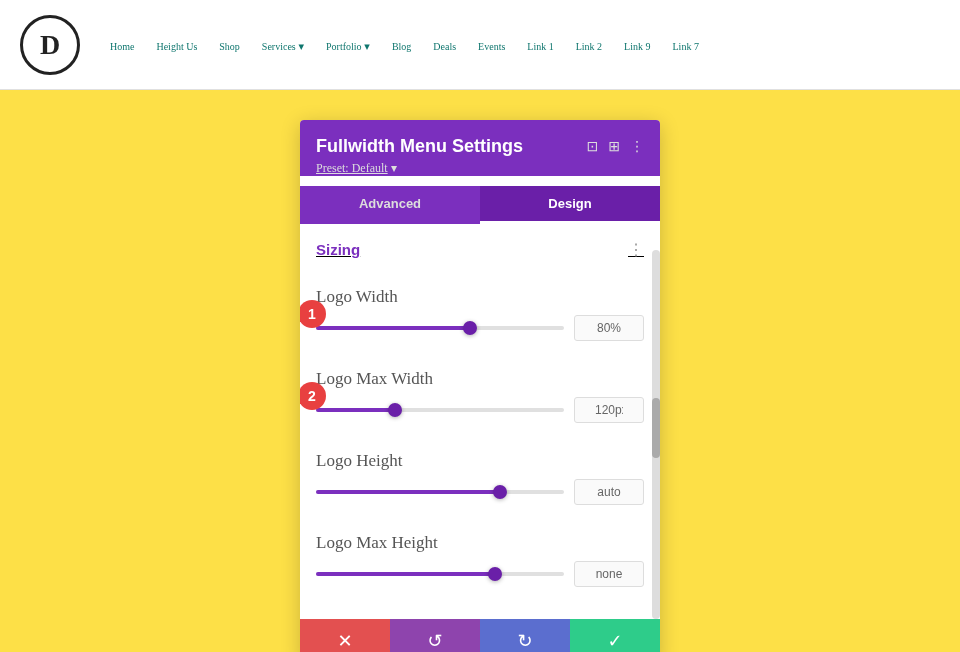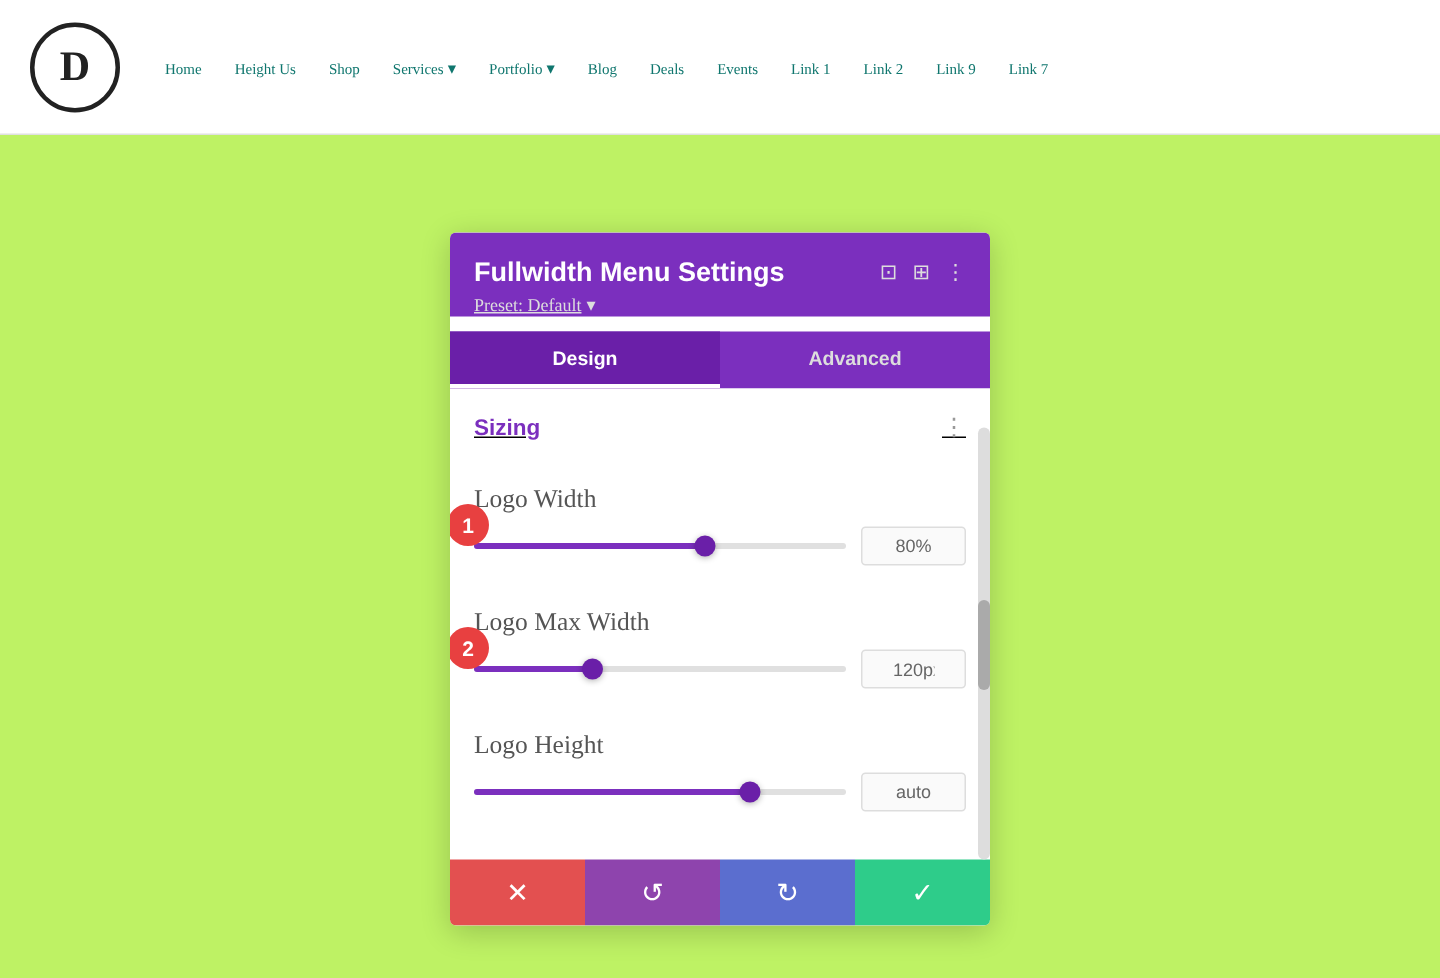--- a/index.html
+++ b/index.html
@@ -40,25 +40,25 @@
       font-size: 10px;
       font-family: 'Georgia', serif;
     }
     .nav-links .has-arrow::after {
       content: ' ▾';
       font-size: 11px;
     }
 
     
     .main-area {
-      background: #bef264;
+      background: #fde047;
       height: calc(652px - 90px);
       display: flex;
       justify-content: center;
-      align-items: center;
+      align-items: flex-start;
       padding-top: 20px;
       position: relative;
     }
 
     
     .settings-panel {
       width: 360px;
       background: #fff;
       border-radius: 4px;
       overflow: hidden;
@@ -312,22 +312,22 @@
             <span class="panel-icon">⊞</span>
             <span class="panel-icon">⋮</span>
           </div>
         </div>
         <div class="preset-label">
           <span>Preset: Default</span> ▾
         </div>
       </div>
 
       <div class="panel-tabs" id="panel-tabs">
+          <div class="panel-tab">Advanced</div>
           <div class="panel-tab active">Design</div>
-          <div class="panel-tab">Advanced</div>
         </div>
 
       <div class="panel-body">
         <div class="section-header">
           <span class="section-title">Sizing</span>
           <span class="section-menu">⋮</span>
         </div>
 
         <div id="sliders-container">
             <div class="slider-group-wrapper">
@@ -364,20 +364,33 @@
                 <div class="slider-row">
                   <div class="slider-container">
                     <div class="slider-track"></div>
                     <div class="slider-fill" style="width: 74%;"></div>
                     <div class="slider-thumb" style="left: 74%;"></div>
                   </div>
                   <input type="text" class="slider-input" value="auto" style="">
                 </div>
               </div>
             </div>
+            <div class="slider-group-wrapper">
+              <div class="slider-group">
+                <div class="slider-label">Logo Max Height</div>
+                <div class="slider-row">
+                  <div class="slider-container">
+                    <div class="slider-track"></div>
+                    <div class="slider-fill" style="width: 72%;"></div>
+                    <div class="slider-thumb" style="left: 72%;"></div>
+                  </div>
+                  <input type="text" class="slider-input" value="none" style="">
+                </div>
+              </div>
+            </div>
           </div>
       </div>
 
       <div class="panel-actions" id="panel-actions">
           <div class="action-btn cancel">✕</div>
           <div class="action-btn undo">↺</div>
           <div class="action-btn redo">↻</div>
           <div class="action-btn confirm">✓</div>
         </div>
 

